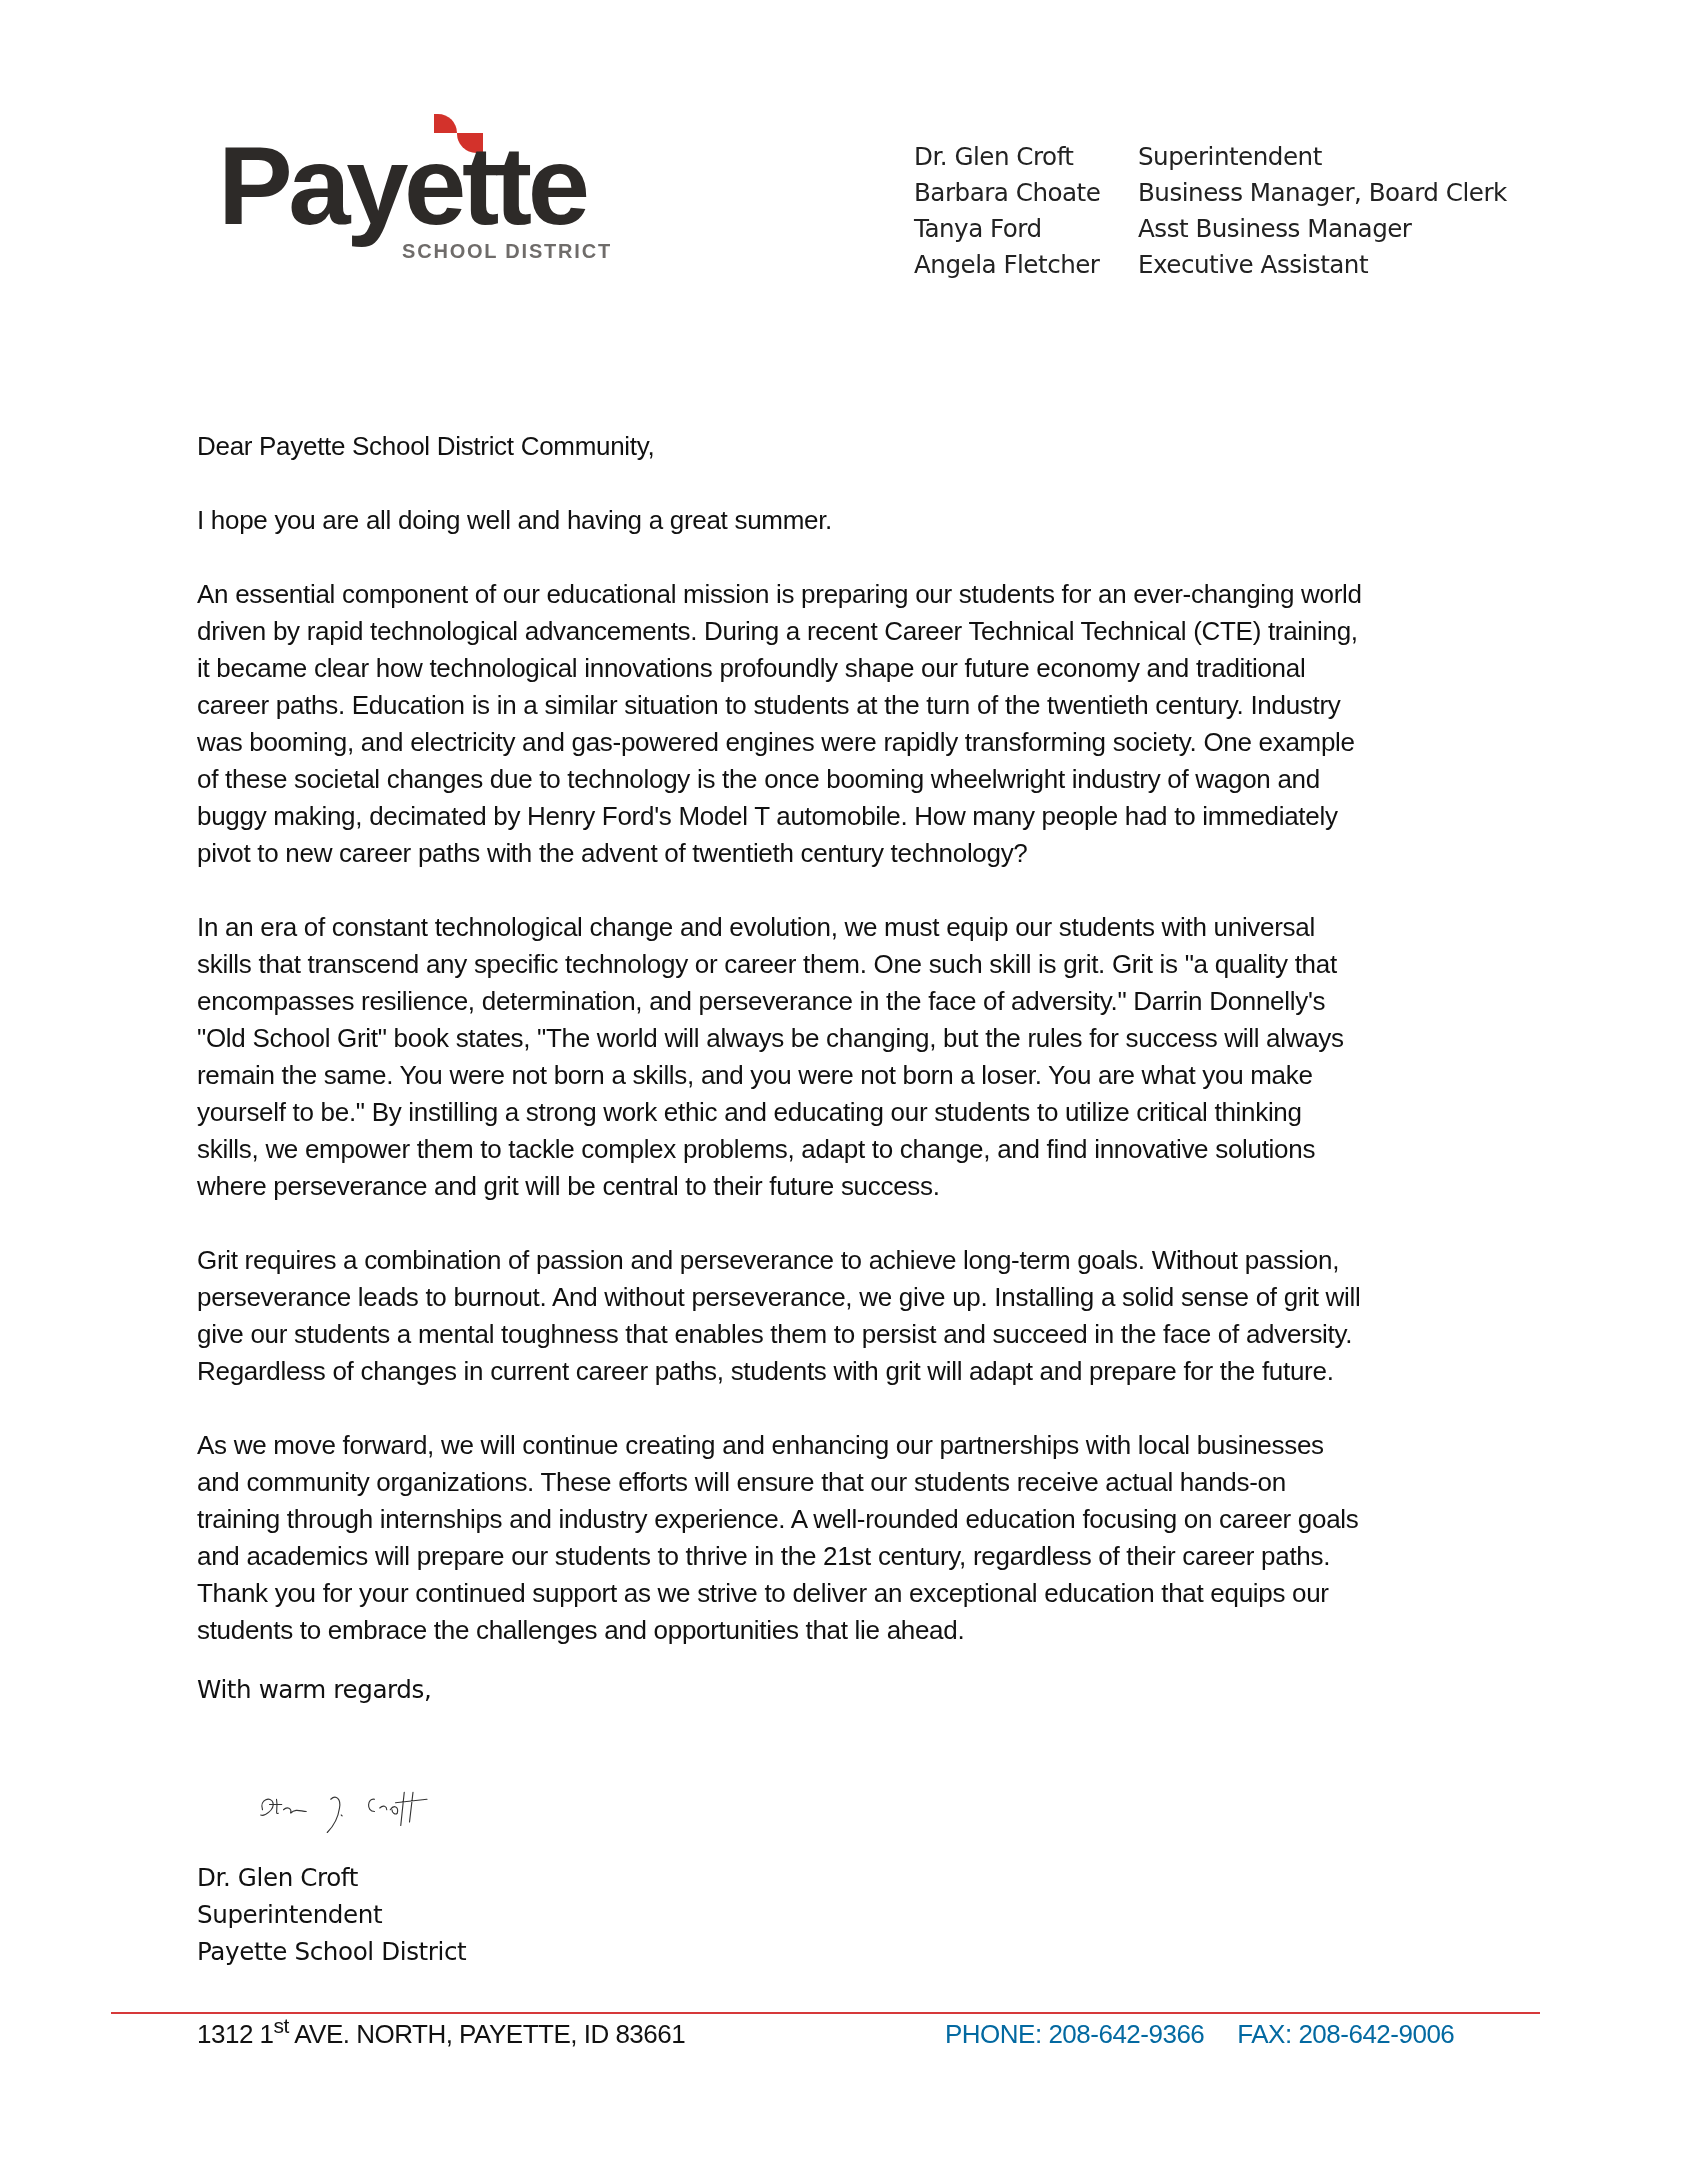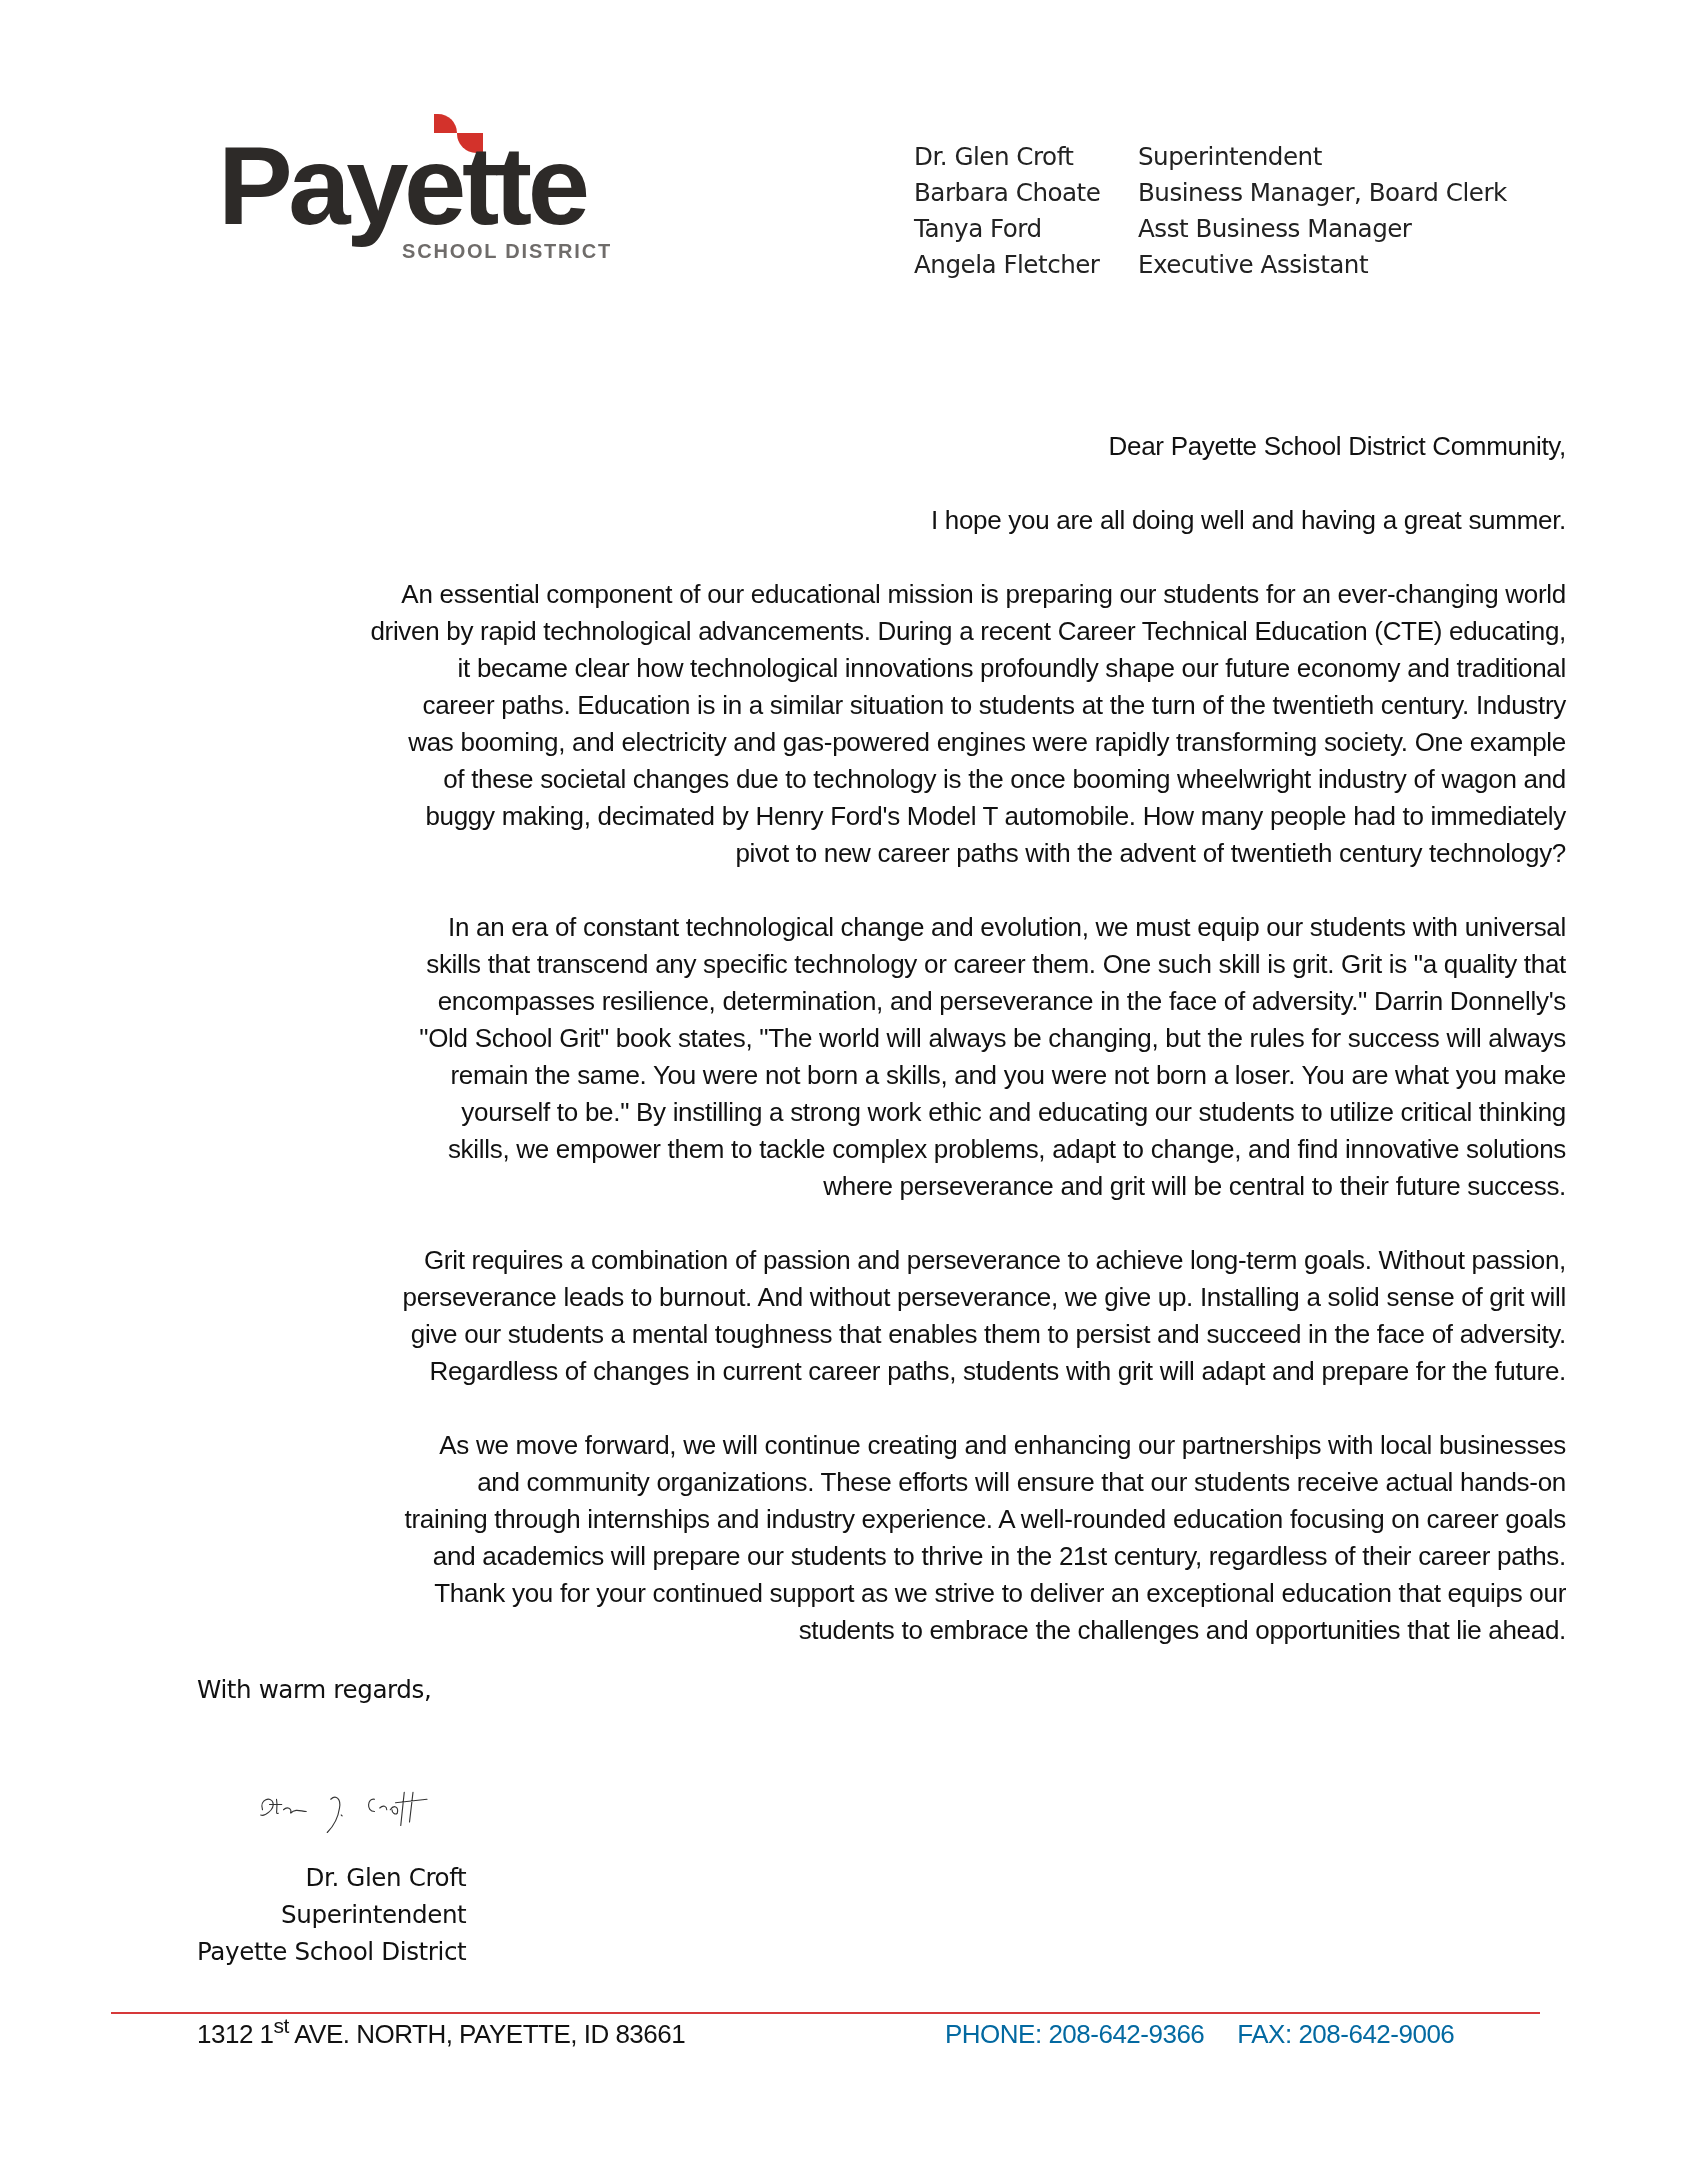--- a/index.html
+++ b/index.html
@@ -17,21 +17,21 @@
   .logo-mark .sq2 { position: absolute; left: 23px; top: 19.3px; width: 26px; height: 19.3px; background: #d3322b; border-bottom-left-radius: 19.3px 19.3px; }
 
   
   .staff { position: absolute; left: 914px; top: 139px; }
   .staff-row { display: flex; height: 36px; line-height: 36px; font-size: 24.6px; color: #222; font-family: "DejaVu Sans", sans-serif; letter-spacing: -0.5px; }
   .staff-name { width: 224px; white-space: nowrap; }
   .staff-title { white-space: nowrap; }
 
   
   .letter { position: absolute; left: 197px; top: 428px; width: 1369px; font-family: "Liberation Sans", sans-serif; font-size: 26px; color: #111; }
-  .line { height: 37px; line-height: 37px; white-space: nowrap; letter-spacing: -0.3px; text-align: right; }
+  .line { height: 37px; line-height: 37px; white-space: nowrap; letter-spacing: -0.3px; }
   .para { margin-bottom: 37px; }
   .gap { height: 37px; }
 
   .signature { position: absolute; left: 255px; top: 1773px; width: 211px; height: 70px; }
   .sig-block { position: absolute; left: 197px; top: 1859px; font-family: "DejaVu Sans", sans-serif; font-size: 24.6px; color: #111; }
   .sig-block .line { letter-spacing: -0.4px; }
 
   .closing { position: absolute; left: 197px; top: 1675px; font-family: "DejaVu Sans", sans-serif; font-size: 24.6px; letter-spacing: -0.4px; }
 
   
@@ -73,21 +73,21 @@
 </div>
 
 <div class="letter">
   <div class="line">Dear Payette School District Community,</div>
   <div class="gap"></div>
   <div class="line">I hope you are all doing well and having a great summer.</div>
   <div class="gap"></div>
 
   <div class="para">
     <div class="line">An essential component of our educational mission is preparing our students for an ever-changing world</div>
-    <div class="line">driven by rapid technological advancements. During a recent Career Technical Education (CTE) educating,</div>
+    <div class="line">driven by rapid technological advancements. During a recent Career Technical Technical (CTE) training,</div>
     <div class="line">it became clear how technological innovations profoundly shape our future economy and traditional</div>
     <div class="line">career paths. Education is in a similar situation to students at the turn of the twentieth century. Industry</div>
     <div class="line">was booming, and electricity and gas-powered engines were rapidly transforming society. One example</div>
     <div class="line">of these societal changes due to technology is the once booming wheelwright industry of wagon and</div>
     <div class="line">buggy making, decimated by Henry Ford's Model T automobile. How many people had to immediately</div>
     <div class="line">pivot to new career paths with the advent of twentieth century technology?</div>
   </div>
 
   <div class="para">
     <div class="line">In an era of constant technological change and evolution, we must equip our students with universal</div>

